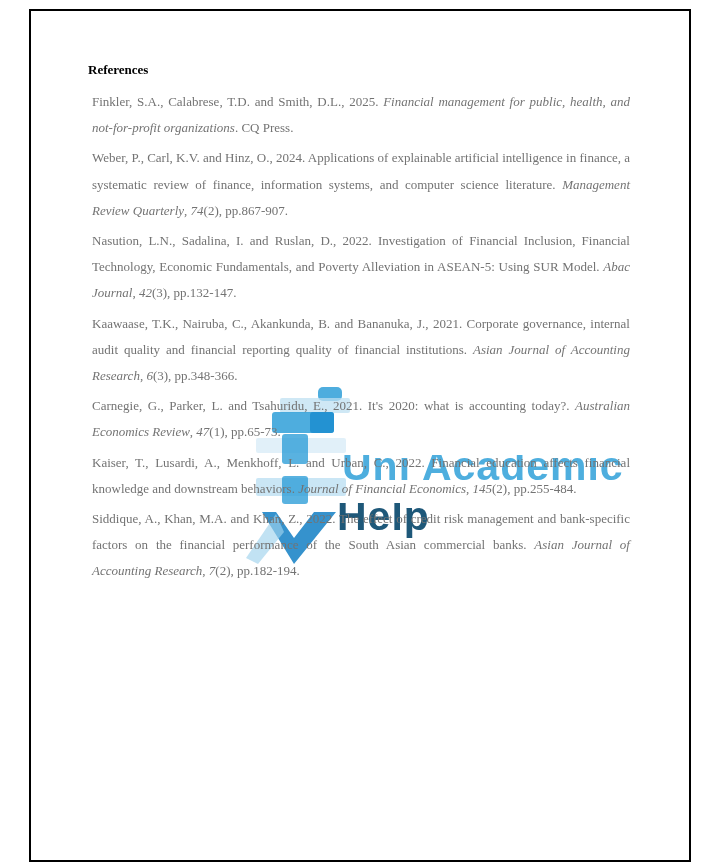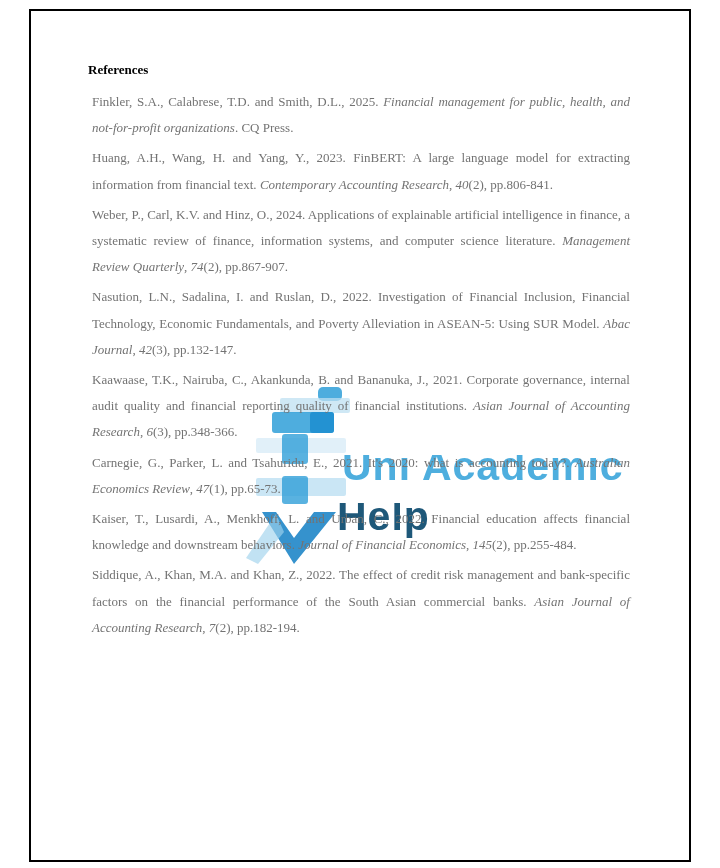--- a/index.html
+++ b/index.html
@@ -97,21 +97,20 @@
       <span class="wm-word" style="color: #0c4a6e;">Help</span>
     </div>
   </div>
 
   <div class="page-border"></div>
 
   <div class="content">
     <h1 class="heading">References</h1>
     <div id="reference-list">
         <p class="ref"><span>Finkler, S.A., Calabrese, T.D. and Smith, D.L., 2025. </span><i>Financial management for public, health, and not-for-profit organizations</i><span>. CQ Press.</span></p>
-        <p class="ref"><span>Huang, A.H., Wang, H. and Yang, Y., 2023. FinBERT: A large language model for extracting information from financial text. </span><i>Contemporary Accounting Research</i><span>, </span><i>40</i><span>(2), pp.806-841.</span></p>
         <p class="ref"><span>Weber, P., Carl, K.V. and Hinz, O., 2024. Applications of explainable artificial intelligence in finance, a systematic review of finance, information systems, and computer science literature. </span><i>Management Review Quarterly</i><span>, </span><i>74</i><span>(2), pp.867-907.</span></p>
         <p class="ref"><span>Nasution, L.N., Sadalina, I. and Ruslan, D., 2022. Investigation of Financial Inclusion, Financial Technology, Economic Fundamentals, and Poverty Alleviation in ASEAN-5: Using SUR Model. </span><i>Abac Journal</i><span>, </span><i>42</i><span>(3), pp.132-147.</span></p>
         <p class="ref"><span>Kaawaase, T.K., Nairuba, C., Akankunda, B. and Bananuka, J., 2021. Corporate governance, internal audit quality and financial reporting quality of financial institutions. </span><i>Asian Journal of Accounting Research</i><span>, </span><i>6</i><span>(3), pp.348-366.</span></p>
         <p class="ref"><span>Carnegie, G., Parker, L. and Tsahuridu, E., 2021. It's 2020: what is accounting today?. </span><i>Australian Economics Review</i><span>, </span><i>47</i><span>(1), pp.65-73.</span></p>
         <p class="ref"><span>Kaiser, T., Lusardi, A., Menkhoff, L. and Urban, C., 2022. Financial education affects financial knowledge and downstream behaviors. </span><i>Journal of Financial Economics</i><span>, </span><i>145</i><span>(2), pp.255-484.</span></p>
         <p class="ref"><span>Siddique, A., Khan, M.A. and Khan, Z., 2022. The effect of credit risk management and bank-specific factors on the financial performance of the South Asian commercial banks. </span><i>Asian Journal of Accounting Research</i><span>, </span><i>7</i><span>(2), pp.182-194.</span></p>
       </div>
   </div>
 
 </div>

